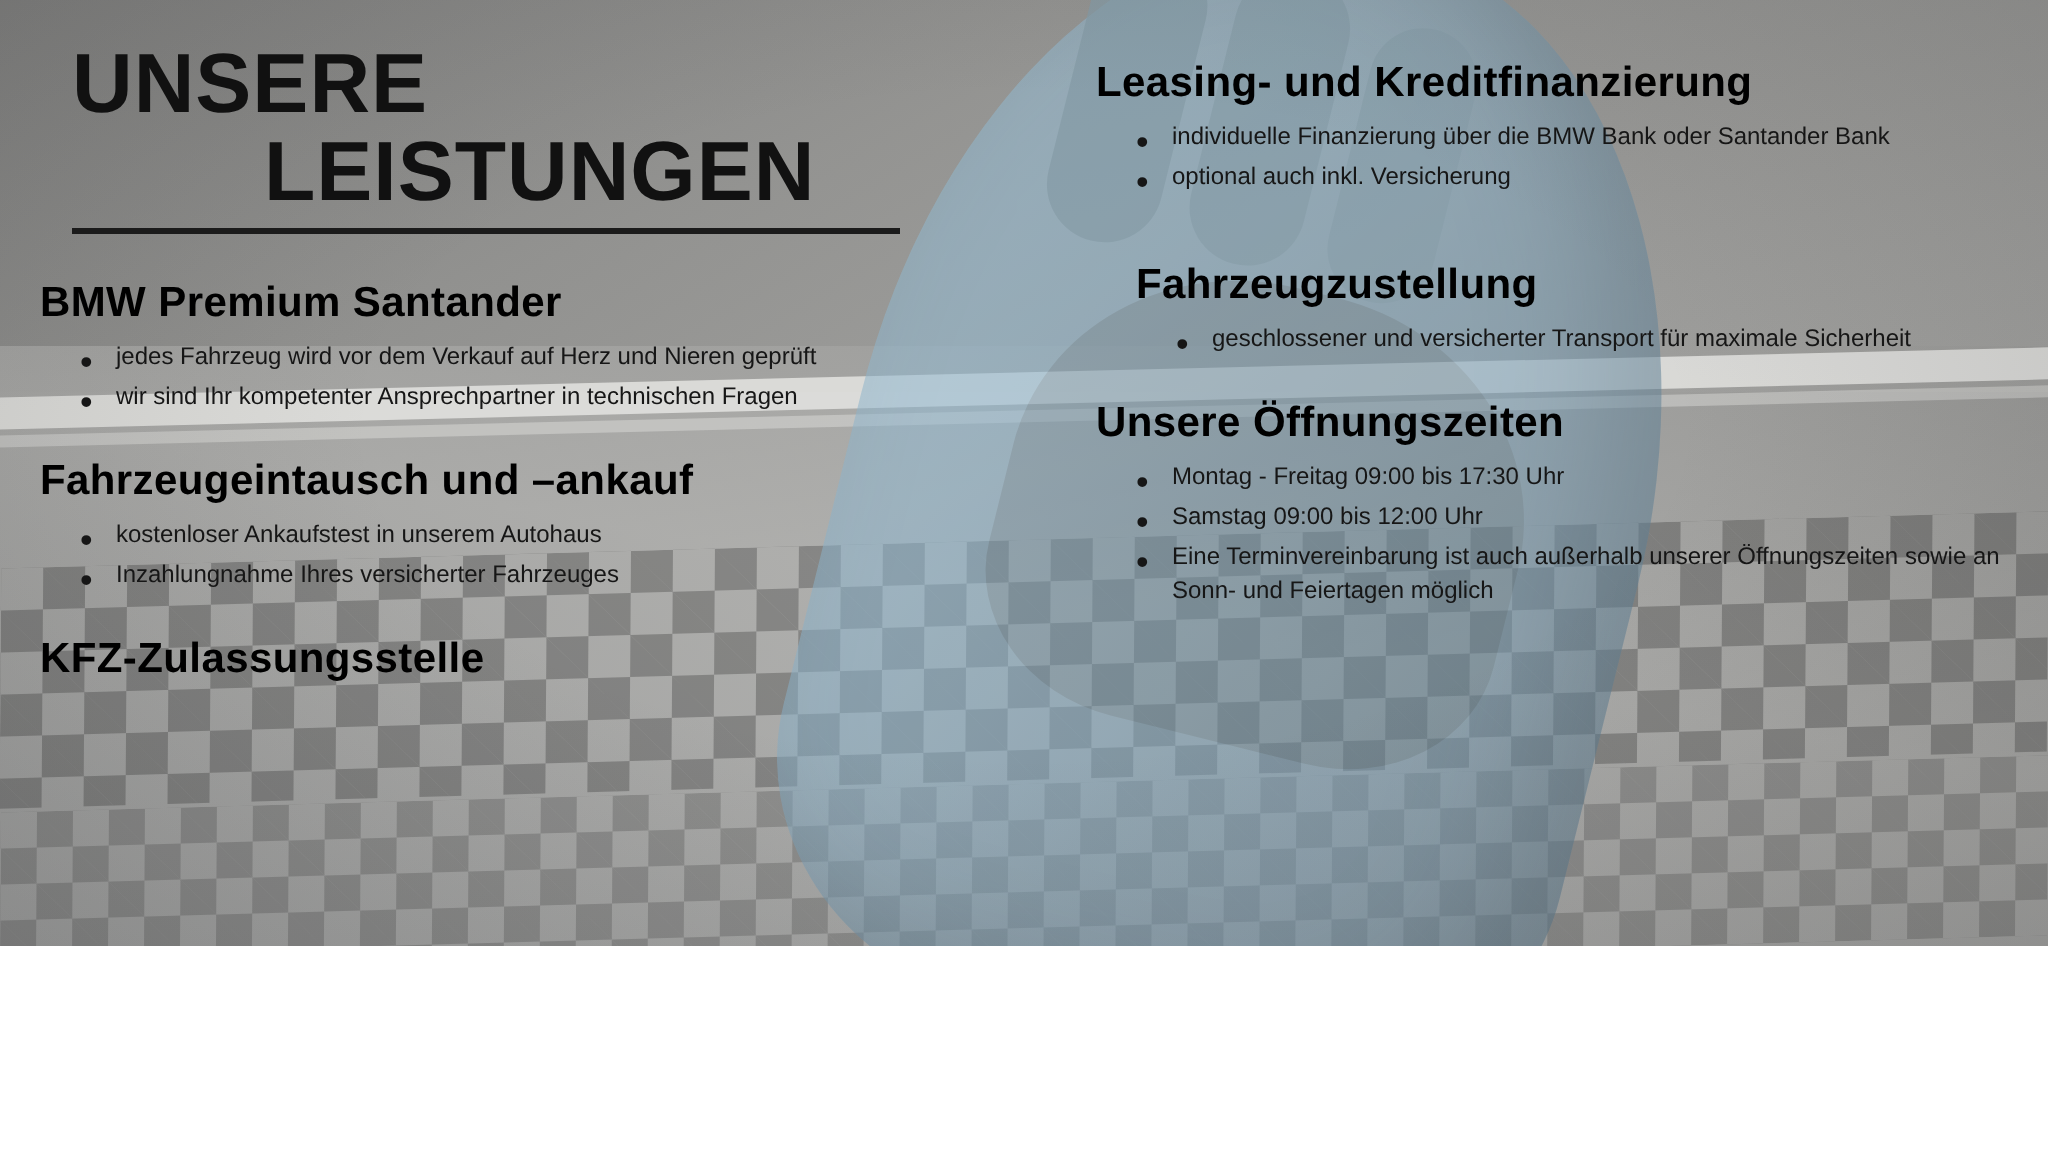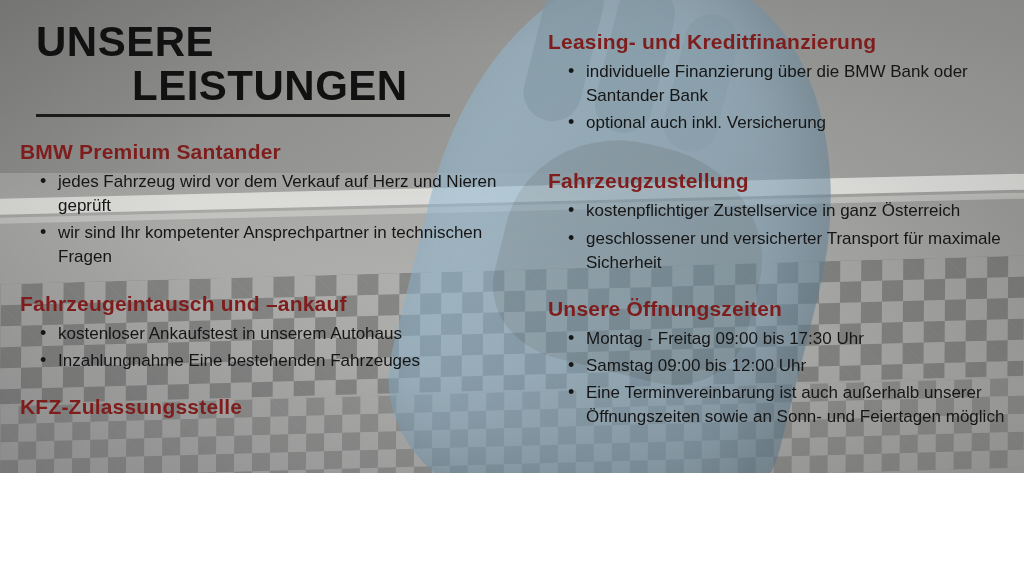--- a/index.html
+++ b/index.html
@@ -163,31 +163,31 @@
   .col-right {
     left: 548px;
     top: 30px;
     width: 470px;
   }
   .section { margin-bottom: 22px; }
   .section h2 {
     margin: 0 0 6px 0;
     font-size: 21px;
     font-weight: bold;
-    color: #7f1d1d;
+    color: #000000;
     letter-spacing: .2px;
   }
   ul.bullets {
     list-style: none;
     margin: 0;
     padding: 0 0 0 20px;
   }
   ul.bullets li {
     position: relative;
-    font-size: 17px;
+    font-size: 12px;
     line-height: 1.42;
     color: #161616;
     margin-bottom: 3px;
     padding-left: 18px;
   }
   ul.bullets li::before {
     content: "•";
     position: absolute;
     left: 0;
     top: -1px;
@@ -233,44 +233,43 @@
         <ul class="bullets">
           <li>jedes Fahrzeug wird vor dem Verkauf auf Herz und Nieren geprüft</li>
           <li>wir sind Ihr kompetenter Ansprechpartner in technischen Fragen</li>
         </ul>
       </div>
 
       <div class="section">
         <h2>Fahrzeugeintausch und –ankauf</h2>
         <ul class="bullets">
           <li>kostenloser Ankaufstest in unserem Autohaus</li>
-          <li>Inzahlungnahme Eine bestehenden Fahrzeuges</li>
+          <li>Inzahlungnahme Ihres versicherter Fahrzeuges</li>
         </ul>
       </div>
 
       <div class="section">
         <h2>KFZ-Zulassungsstelle</h2>
       </div>
 
     </div>
 
     <div class="col col-right">
 
       <div class="section">
         <h2>Leasing- und Kreditfinanzierung</h2>
         <ul class="bullets">
           <li>individuelle Finanzierung über die BMW Bank oder Santander Bank</li>
           <li>optional auch inkl. Versicherung</li>
         </ul>
       </div>
 
-      <div class="section" style="margin-top:34px;">
+      <div class="section" style="margin-top:34px;margin-left:20px;">
         <h2>Fahrzeugzustellung</h2>
         <ul class="bullets">
-          <li>kostenpflichtiger Zustellservice in ganz Österreich</li>
           <li>geschlossener und versicherter Transport für maximale Sicherheit</li>
         </ul>
       </div>
 
       <div class="section" style="margin-top:19px;">
         <h2>Unsere Öffnungszeiten</h2>
         <ul class="bullets">
           <li>Montag - Freitag 09:00 bis 17:30 Uhr</li>
           <li>Samstag 09:00 bis 12:00 Uhr</li>
           <li>Eine Terminvereinbarung ist auch außerhalb unserer Öffnungszeiten sowie an Sonn- und Feiertagen möglich</li>

